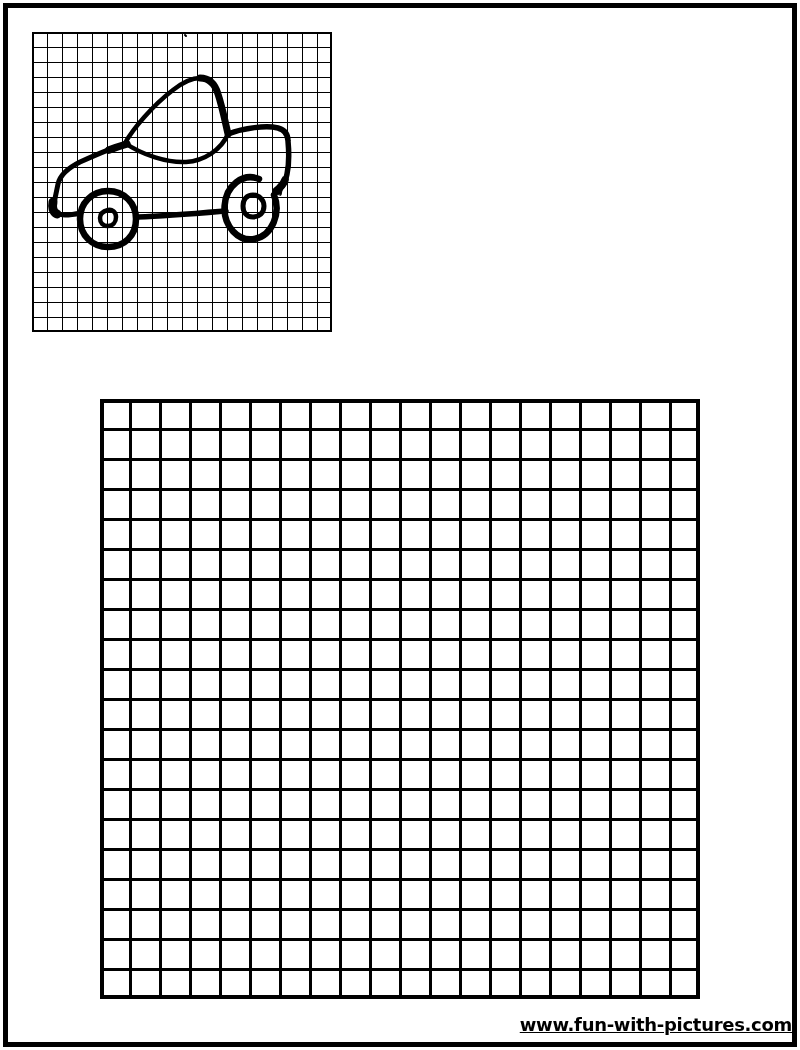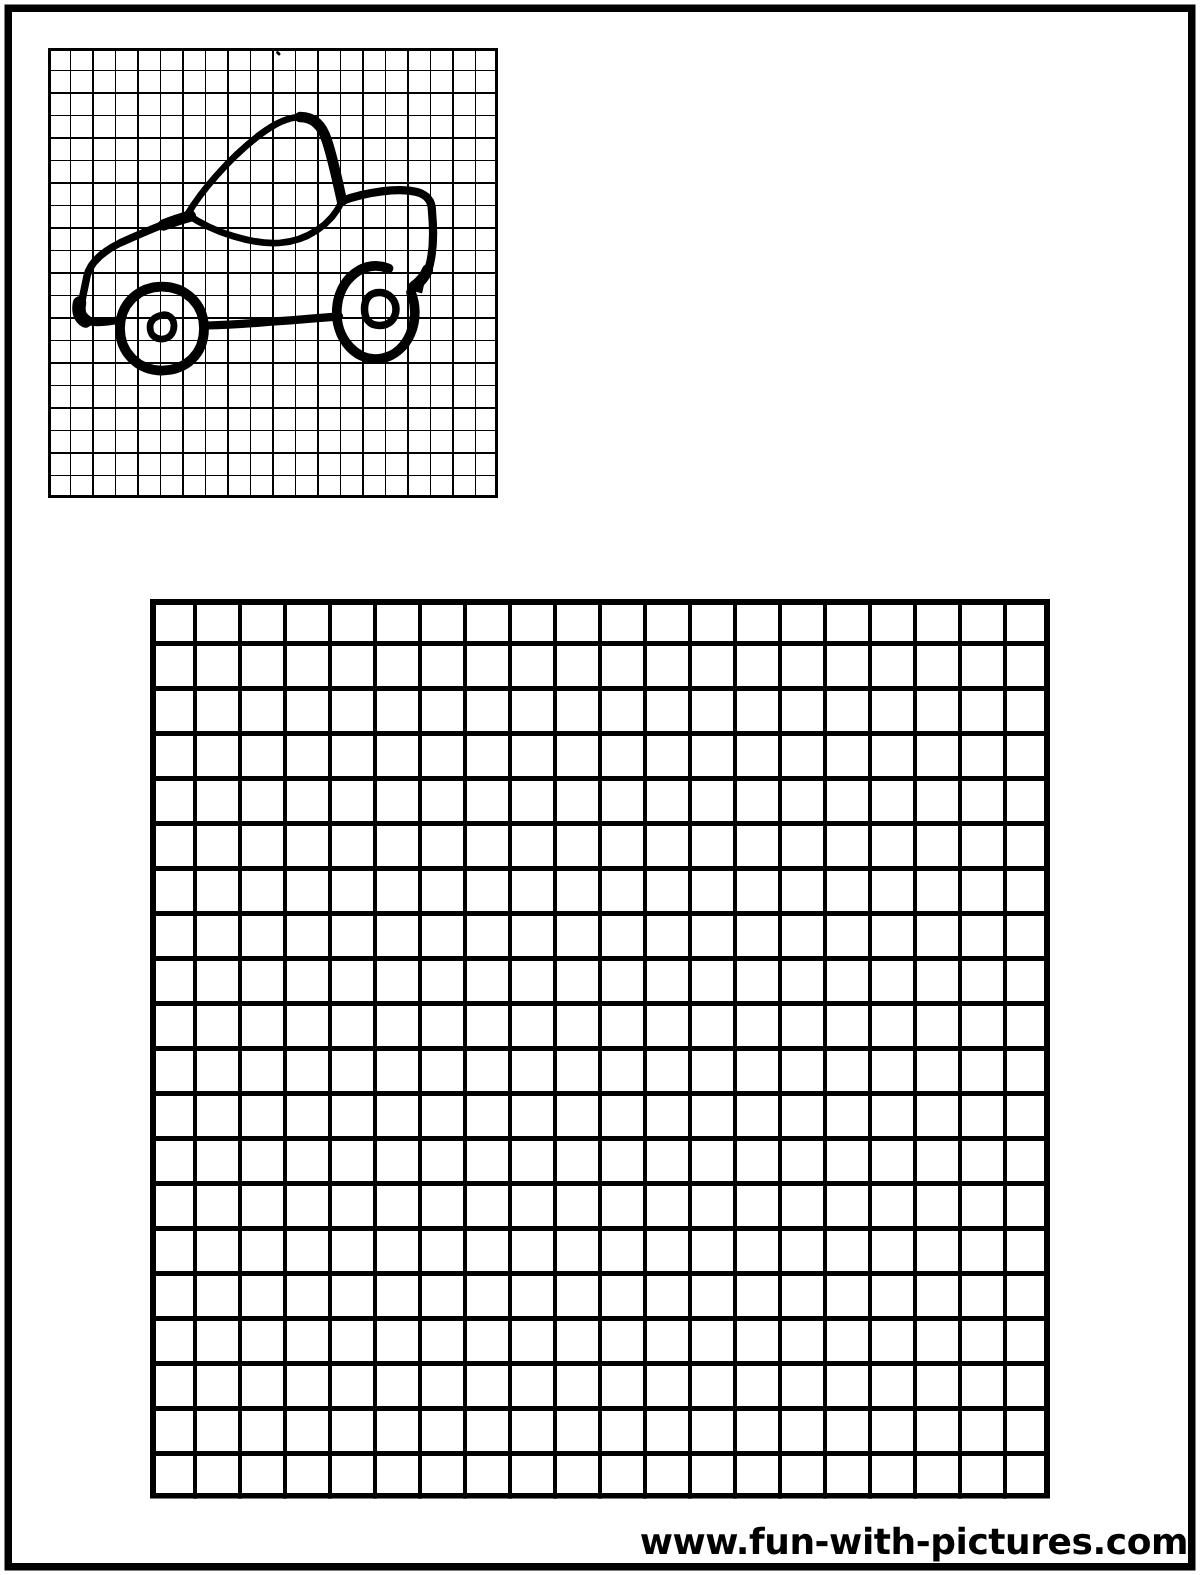--- a/index.html
+++ b/index.html
@@ -48,24 +48,25 @@
   }
   .practice-grid-wrap svg {
     display: block;
     shape-rendering: crispEdges;
   }
   .watermark {
     position: absolute;
     right: 8px;
     top: 1014px;
     font-weight: bold;
-    font-size: 24px;
+    font-size: 18px;
     letter-spacing: -0.3px;
     color: #000000;
     white-space: nowrap;
+    text-decoration: underline;
   }
 </style>
 </head>
 <body>
 
 <div class="page-border"></div>
 
 <div class="reference-panel">
   <svg class="grid-svg" width="300" height="300" viewBox="0 0 300 300">
       <line x1="15" y1="0" x2="15" y2="300" stroke="#000000" stroke-width="1"></line>

